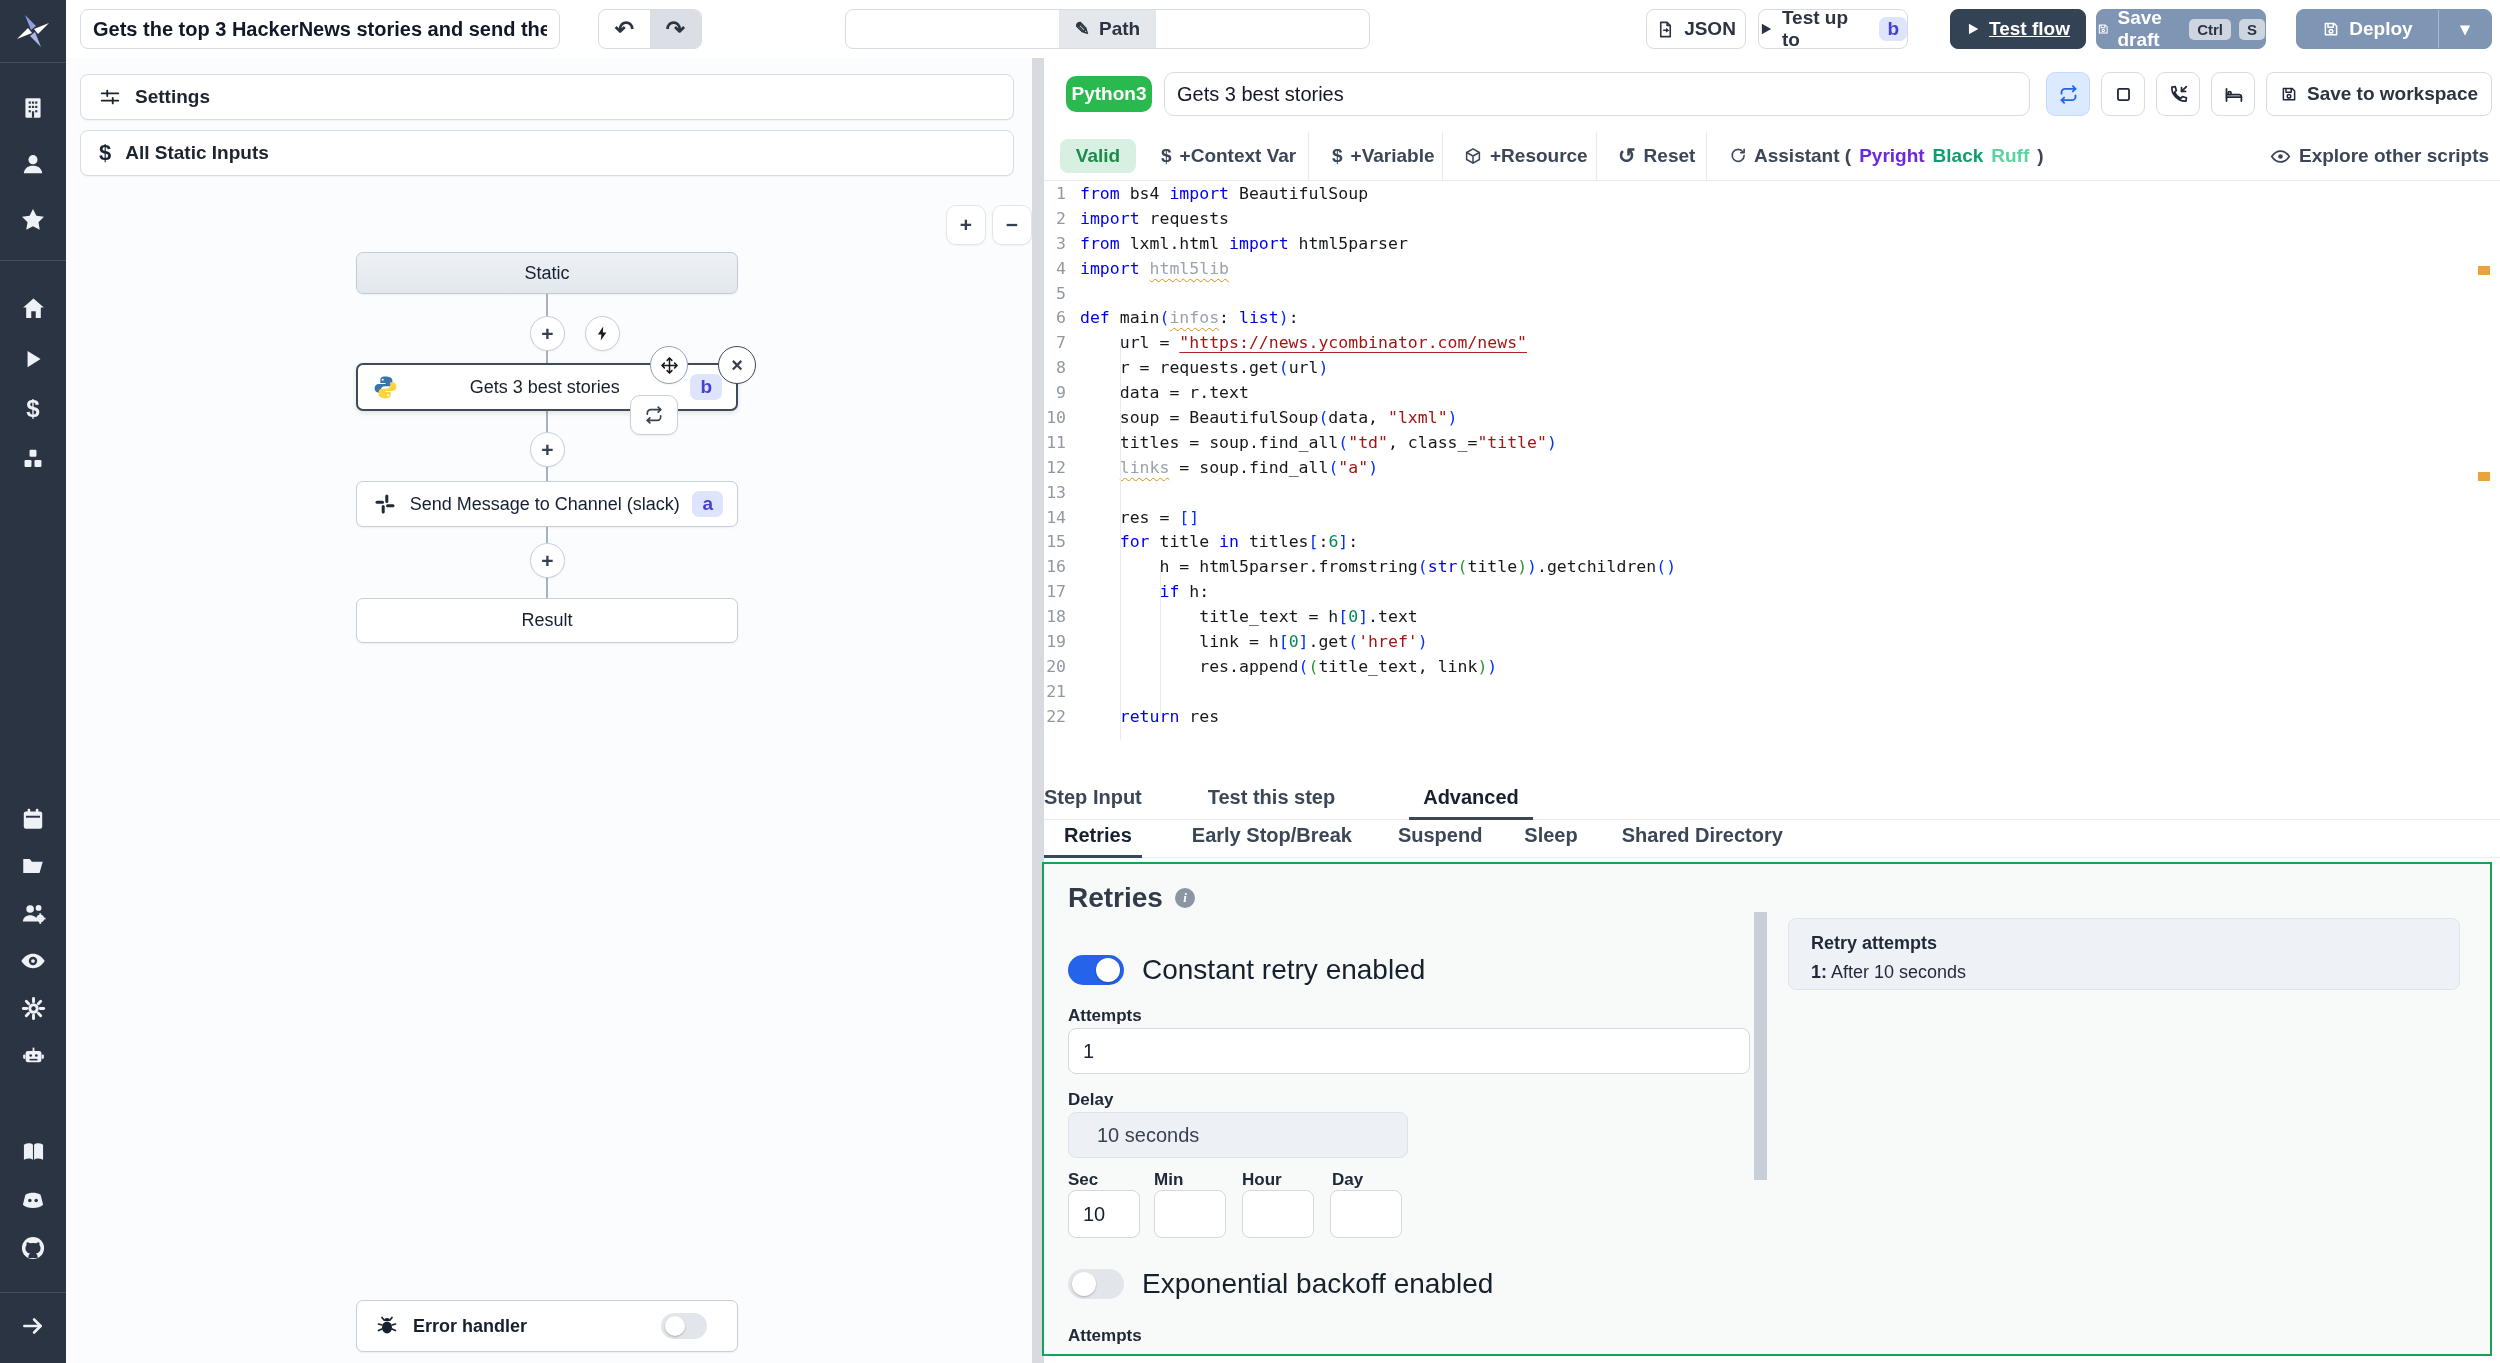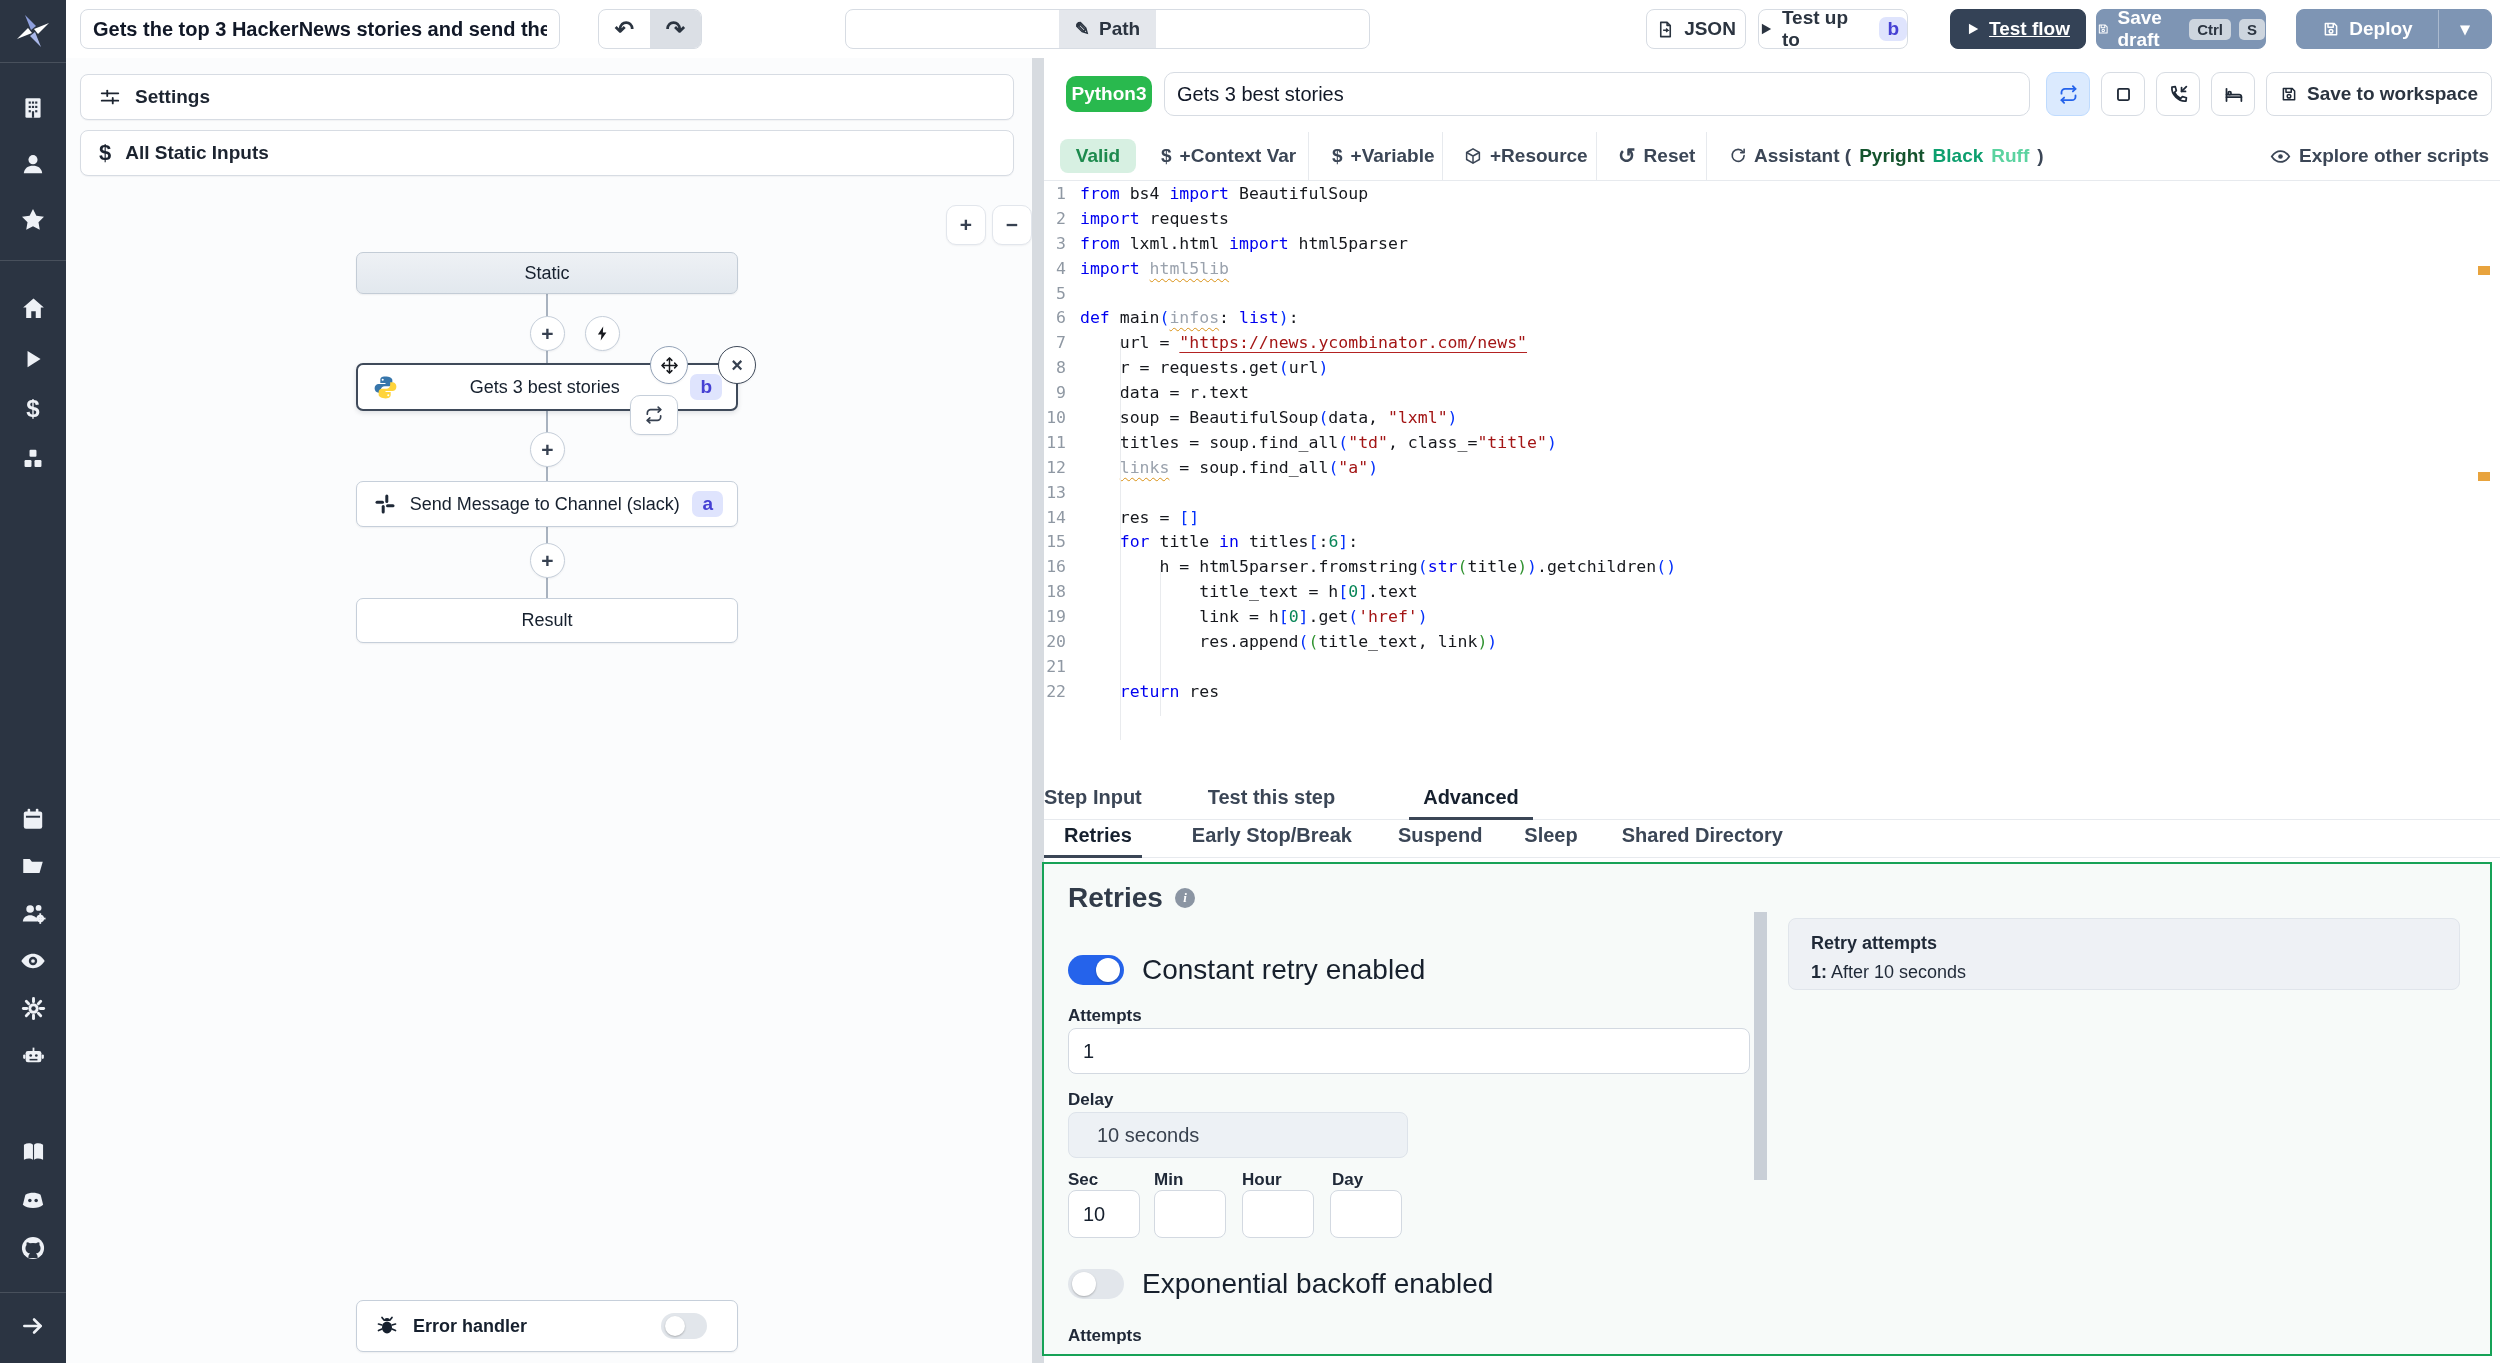--- a/index.html
+++ b/index.html
@@ -530,21 +530,21 @@
       </div>
       <div class="tooldiv" style="left:662px"></div>
       <div class="toolitem" style="left:684px">
         <svg width="18" height="18" viewBox="0 0 24 24">
             <g fill="none" stroke="#3b4656" stroke-width="2.1" stroke-linecap="round" stroke-linejoin="round">
               <path d="M20 6.5a8 8 0 10 1.5 5"></path>
               <polyline points="21.5,3 21.5,7.5 17,7.5"></polyline>
             </g>
           </svg>
         <span>Assistant (</span>
-          <span style="color:#14532d">Pyright</span>
+          <span style="color:#6d28d9">Pyright</span>
           <span style="color:#0d9f6e;font-weight:700">Black</span>
           <span style="color:#5bd3a0">Ruff</span>
           <span>)</span>
       </div>
       <div class="toolitem" style="left:1226px">
         <svg width="21" height="21" viewBox="0 0 24 24">
             <path d="M2 12c2.8-4.2 6.2-6.2 10-6.2S19.2 7.8 22 12c-2.8 4.2-6.2 6.2-10 6.2S4.8 16.2 2 12z" fill="none" stroke="#3b4656" stroke-width="2"></path>
             <circle cx="12" cy="12" r="2.6" fill="#3b4656"></circle>
           </svg>
         <span>Explore other scripts</span>
@@ -562,20 +562,21 @@
           <div class="cl"><span class="ln">7</span><span class="lc"><span class="tk-d">    url = </span><span class="tk-u">"https://news.ycombinator.com/news"</span></span></div>
           <div class="cl"><span class="ln">8</span><span class="lc"><span class="tk-d">    r = requests.get</span><span class="tk-b">(</span><span class="tk-d">url</span><span class="tk-b">)</span></span></div>
           <div class="cl"><span class="ln">9</span><span class="lc"><span class="tk-d">    data = r.text</span></span></div>
           <div class="cl"><span class="ln">10</span><span class="lc"><span class="tk-d">    soup = BeautifulSoup</span><span class="tk-b">(</span><span class="tk-d">data, </span><span class="tk-s">"lxml"</span><span class="tk-b">)</span></span></div>
           <div class="cl"><span class="ln">11</span><span class="lc"><span class="tk-d">    titles = soup.find_all</span><span class="tk-b">(</span><span class="tk-s">"td"</span><span class="tk-d">, class_=</span><span class="tk-s">"title"</span><span class="tk-b">)</span></span></div>
           <div class="cl"><span class="ln">12</span><span class="lc"><span class="tk-d">    </span><span class="tk-g">links</span><span class="tk-d"> = soup.find_all</span><span class="tk-b">(</span><span class="tk-s">"a"</span><span class="tk-b">)</span></span></div>
           <div class="cl"><span class="ln">13</span><span class="lc"></span></div>
           <div class="cl"><span class="ln">14</span><span class="lc"><span class="tk-d">    res = </span><span class="tk-b">[]</span></span></div>
           <div class="cl"><span class="ln">15</span><span class="lc"><span class="tk-d">    </span><span class="tk-k">for</span><span class="tk-d"> title </span><span class="tk-k">in</span><span class="tk-d"> titles</span><span class="tk-b">[</span><span class="tk-d">:</span><span class="tk-n">6</span><span class="tk-b">]</span><span class="tk-d">:</span></span></div>
           <div class="cl"><span class="ln">16</span><span class="lc"><span class="tk-d">        h = html5parser.fromstring</span><span class="tk-b">(</span><span class="tk-k">str</span><span class="tk-b2">(</span><span class="tk-d">title</span><span class="tk-b2">)</span><span class="tk-b">)</span><span class="tk-d">.getchildren</span><span class="tk-b">()</span></span></div>
+          <div class="cl"><span class="ln">17</span><span class="lc"><span class="tk-d">        </span><span class="tk-k">if</span><span class="tk-d"> h:</span></span></div>
           <div class="cl"><span class="ln">18</span><span class="lc"><span class="tk-d">            title_text = h</span><span class="tk-b">[</span><span class="tk-n">0</span><span class="tk-b">]</span><span class="tk-d">.text</span></span></div>
           <div class="cl"><span class="ln">19</span><span class="lc"><span class="tk-d">            link = h</span><span class="tk-b">[</span><span class="tk-n">0</span><span class="tk-b">]</span><span class="tk-d">.get</span><span class="tk-b">(</span><span class="tk-s">'href'</span><span class="tk-b">)</span></span></div>
           <div class="cl"><span class="ln">20</span><span class="lc"><span class="tk-d">            res.append</span><span class="tk-b">(</span><span class="tk-b2">(</span><span class="tk-d">title_text, link</span><span class="tk-b2">)</span><span class="tk-b">)</span></span></div>
           <div class="cl"><span class="ln">21</span><span class="lc"></span></div>
           <div class="cl"><span class="ln">22</span><span class="lc"><span class="tk-d">    </span><span class="tk-k">return</span><span class="tk-d"> res</span></span></div>
         </div>
     </div>
     <div class="guide" style="left:76px;top:284px;height:398px"></div>
     <div class="guide" style="left:116px;top:508px;height:150px"></div>
     <div class="rulermark" style="left:1434px;top:208px"></div>

